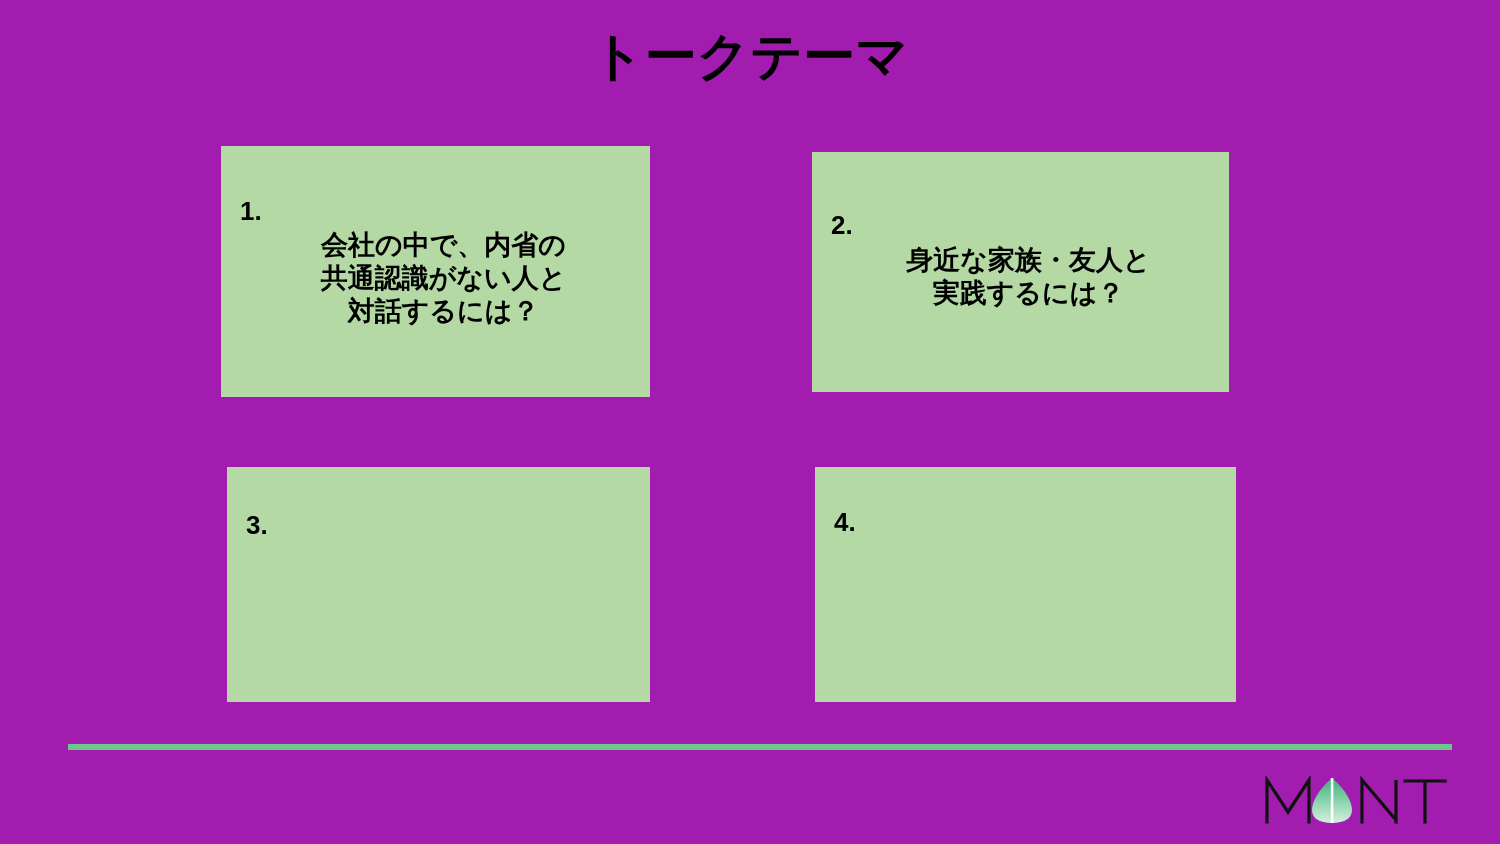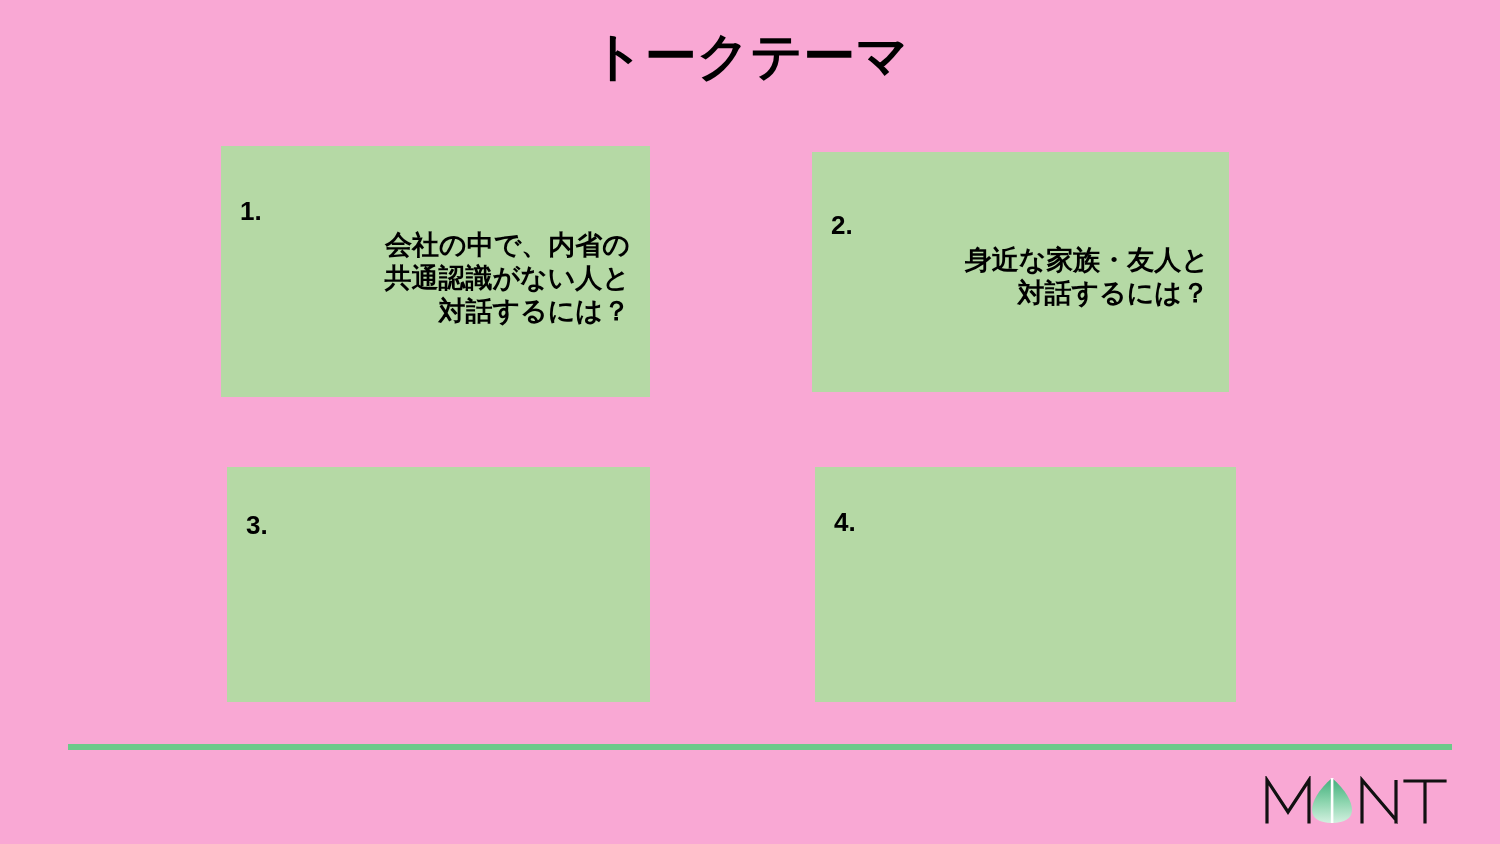--- a/index.html
+++ b/index.html
@@ -8,21 +8,21 @@
     padding: 0;
     background: #ffffff;
   }
   body {
     font-family: "Liberation Sans", "DejaVu Sans", sans-serif;
   }
   .slide {
     position: relative;
     width: 1500px;
     height: 844px;
-    background: #f9a8d4;
+    background: #a21caf;
     overflow: hidden;
   }
 
   
   .slide-title {
     position: absolute;
     left: 0;
     top: 24px;
     width: 1500px;
     text-align: center;
@@ -42,23 +42,23 @@
   }
   .theme-box .box-number {
     position: absolute;
     font-size: 26px;
     font-weight: bold;
     color: #000000;
     line-height: 1;
   }
   .theme-box .box-text {
     position: absolute;
-    left: 0;
+    left: 8px;
     width: 100%;
-    text-align: right;
+    text-align: center;
     font-size: 27px;
     font-weight: bold;
     color: #000000;
     line-height: 33px;
     box-sizing: border-box;
     white-space: pre-line;
   }
 
   
   #box-1 { left: 221px; top: 146px; width: 429px; height: 251px; }
@@ -110,21 +110,21 @@
   <div class="theme-box" id="box-1">
     <span class="box-number">1.</span>
     <div class="box-text">会社の中で、内省の
 共通認識がない人と
 対話するには？</div>
   </div>
 
   <div class="theme-box" id="box-2">
     <span class="box-number">2.</span>
     <div class="box-text">身近な家族・友人と
-対話するには？</div>
+実践するには？</div>
   </div>
 
   <div class="theme-box" id="box-3">
     <span class="box-number">3.</span>
   </div>
 
   <div class="theme-box" id="box-4">
     <span class="box-number">4.</span>
   </div>
 

